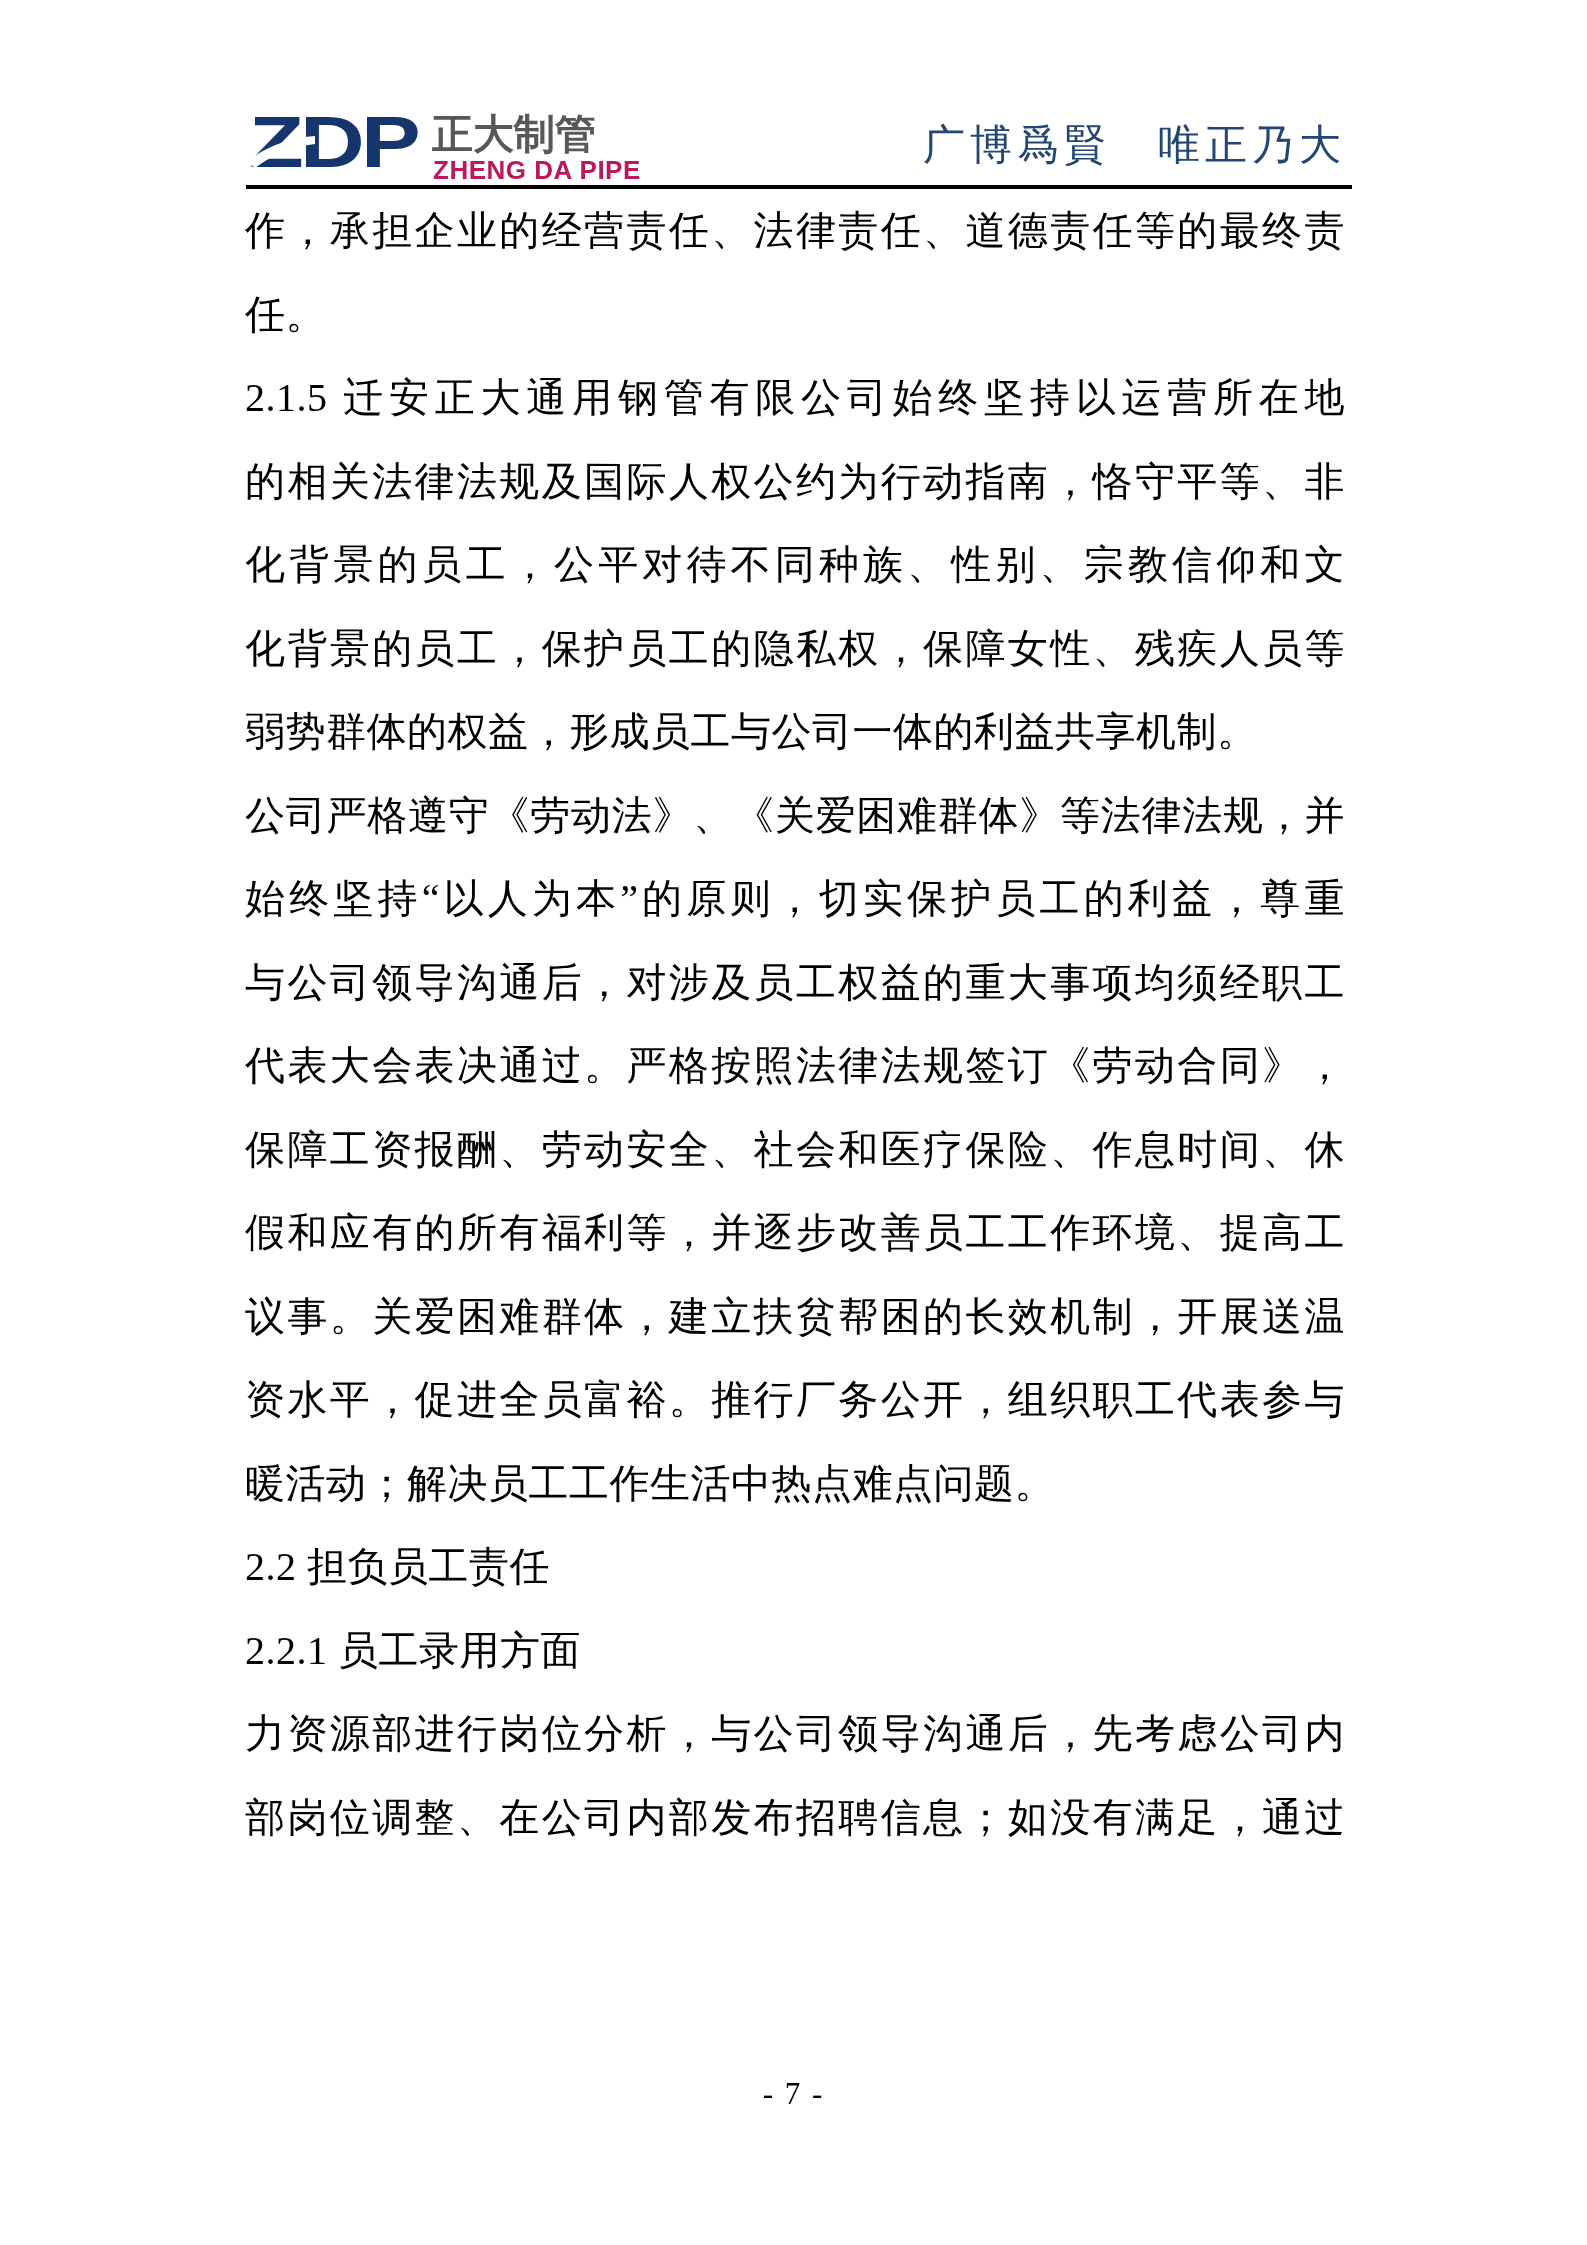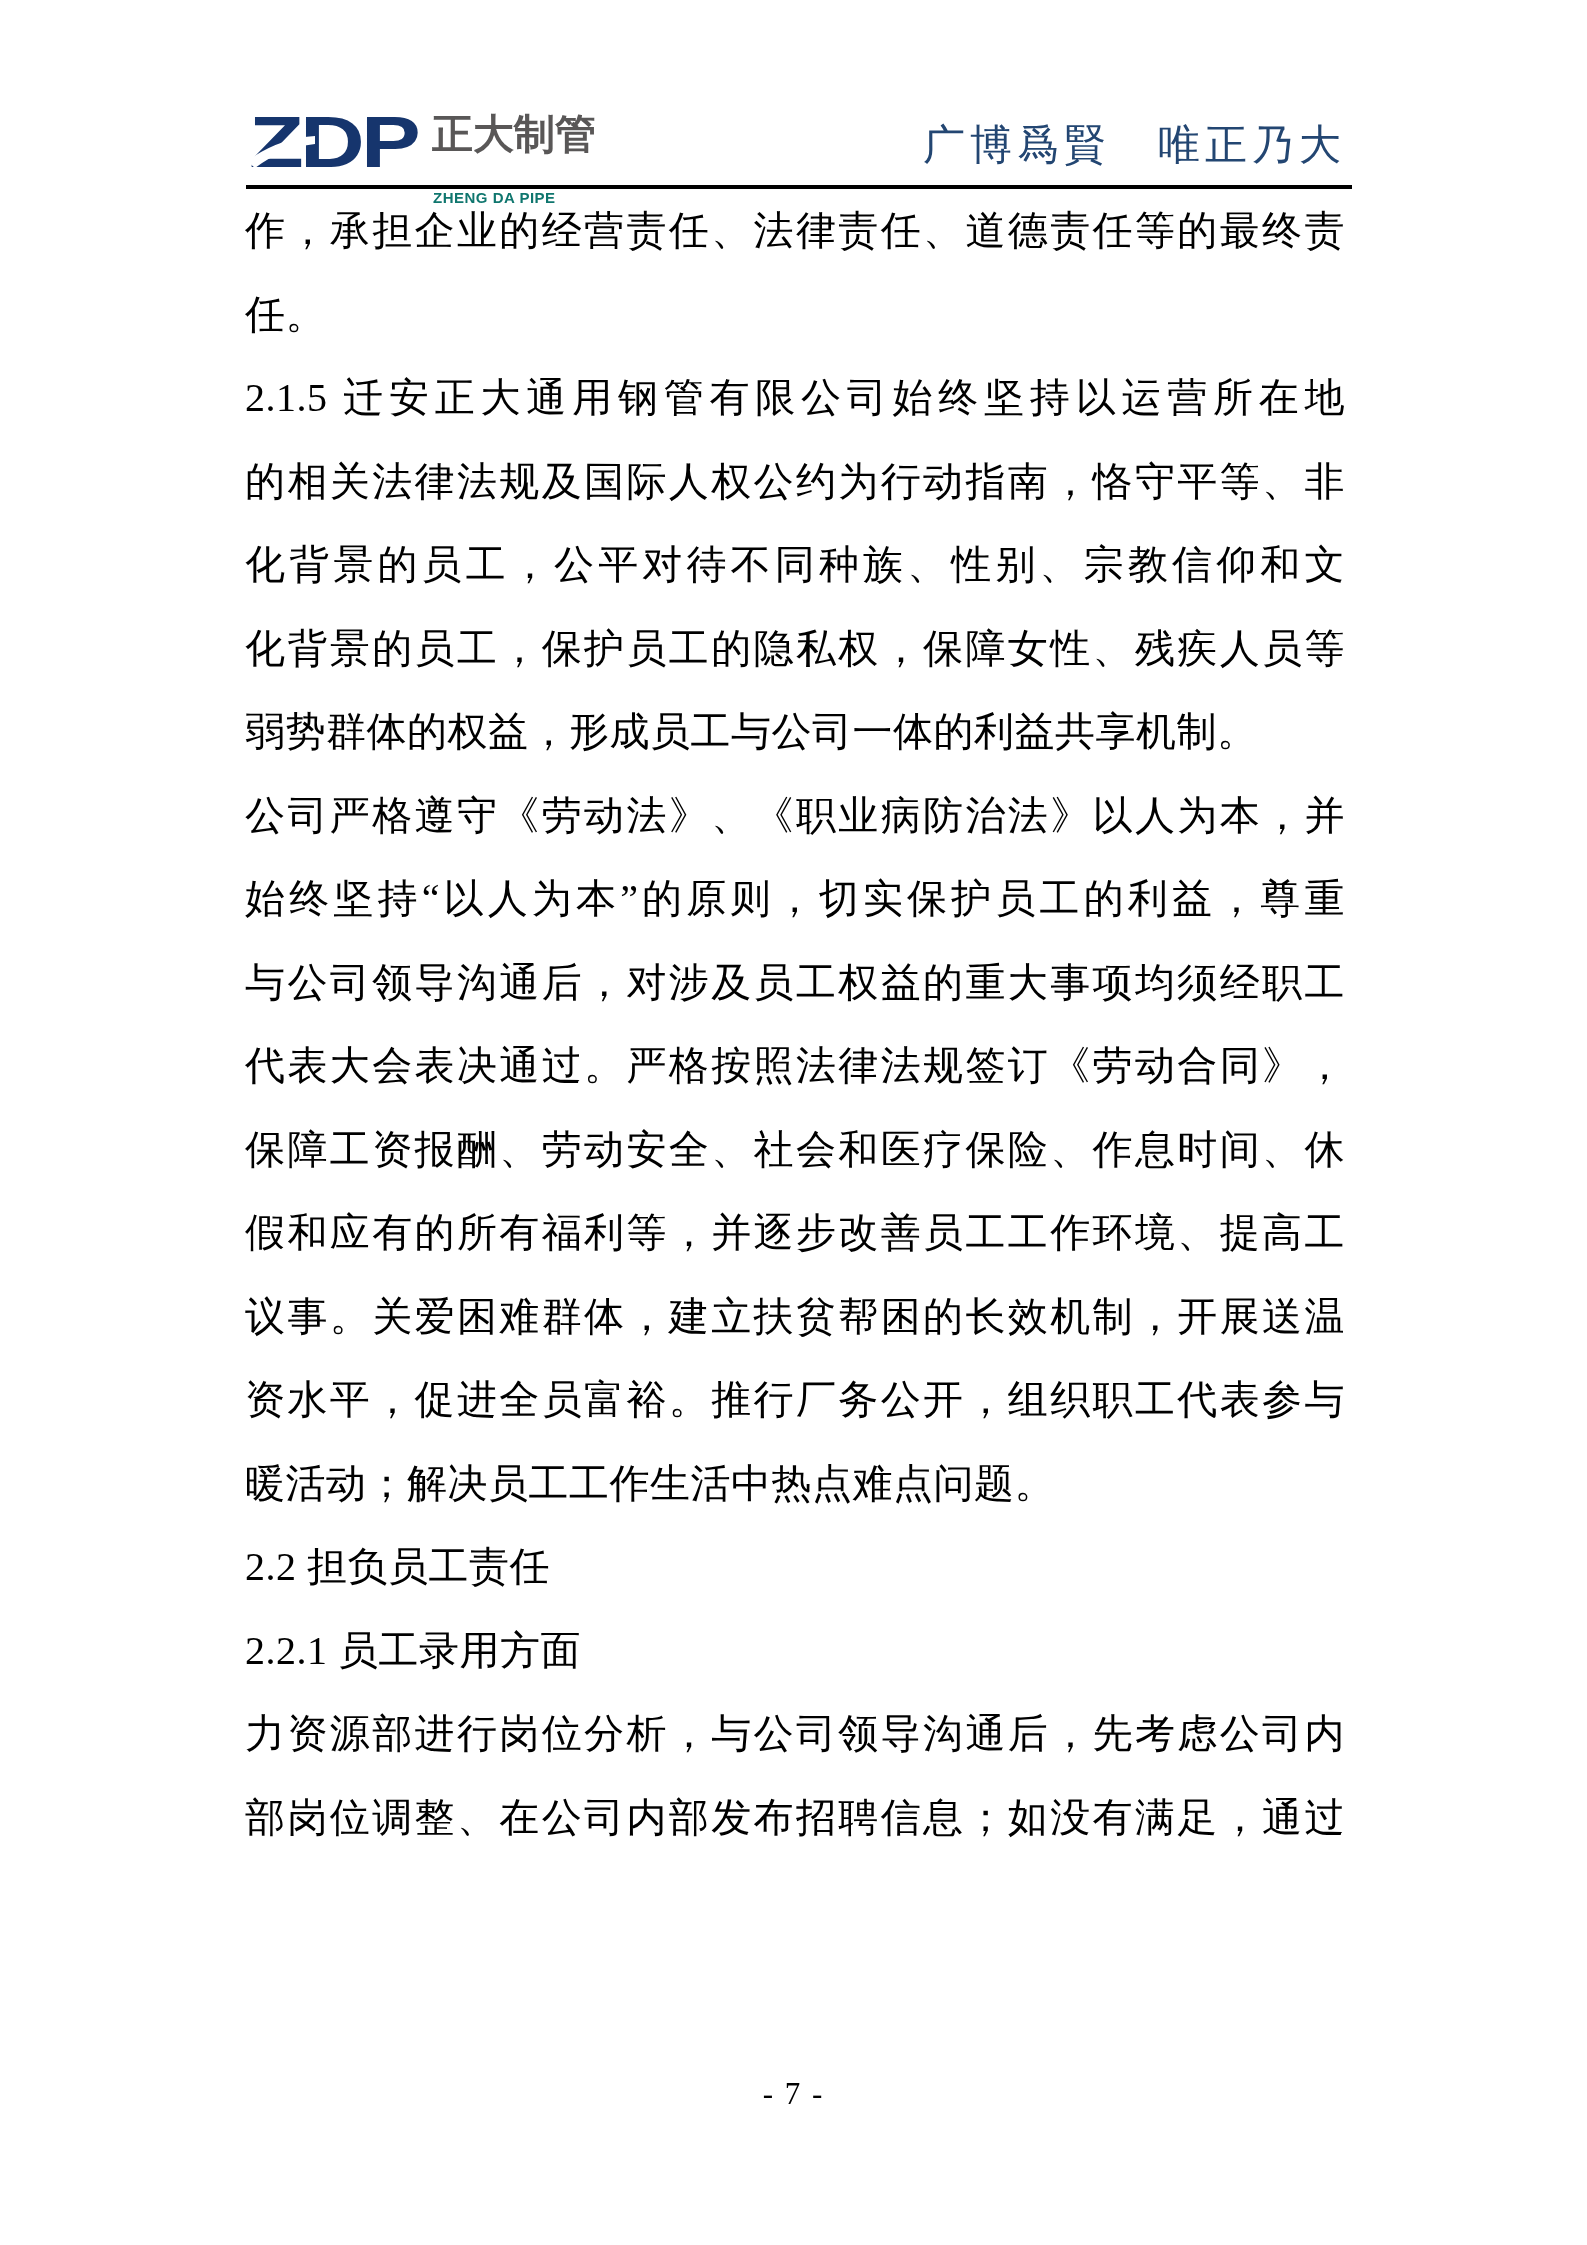--- a/index.html
+++ b/index.html
@@ -39,26 +39,25 @@
     color: #595757;
     letter-spacing: 0px;
     white-space: nowrap;
   }
   .logo-en {
     position: absolute;
     left: 184px;
     top: 45px;
     font-family: "Liberation Sans", "DejaVu Sans", sans-serif;
     font-weight: bold;
-    font-size: 15px;
+    font-size: 26px;
     line-height: 1;
-    color: #0f766e;
+    color: #be185d;
     letter-spacing: 0.5px;
     white-space: nowrap;
-    margin-top: 33px;
   }
   .slogan {
     position: absolute;
     right: 241px;
     top: 124px;
     font-size: 42px;
     line-height: 1;
     color: #234672;
     letter-spacing: 5px;
     white-space: nowrap;
@@ -130,21 +129,21 @@
   <div class="divider"></div>
 
   <div class="doc-body">
       <div class="line full">作，承担企业的经营责任、法律责任、道德责任等的最终责</div>
       <div class="line end">任。</div>
       <div class="line full">2.1.5 迁安正大通用钢管有限公司始终坚持以运营所在地</div>
       <div class="line full">的相关法律法规及国际人权公约为行动指南，恪守平等、非</div>
       <div class="line full">化背景的员工，公平对待不同种族、性别、宗教信仰和文</div>
       <div class="line full">化背景的员工，保护员工的隐私权，保障女性、残疾人员等</div>
       <div class="line end">弱势群体的权益，形成员工与公司一体的利益共享机制。</div>
-      <div class="line full">公司严格遵守《劳动法》、《职业病防治法》以人为本，并</div>
+      <div class="line full">公司严格遵守《劳动法》、《关爱困难群体》等法律法规，并</div>
       <div class="line full">始终坚持“以人为本”的原则，切实保护员工的利益，尊重</div>
       <div class="line full">与公司领导沟通后，对涉及员工权益的重大事项均须经职工</div>
       <div class="line full">代表大会表决通过。严格按照法律法规签订《劳动合同》，</div>
       <div class="line full">保障工资报酬、劳动安全、社会和医疗保险、作息时间、休</div>
       <div class="line full">假和应有的所有福利等，并逐步改善员工工作环境、提高工</div>
       <div class="line full">议事。关爱困难群体，建立扶贫帮困的长效机制，开展送温</div>
       <div class="line full">资水平，促进全员富裕。推行厂务公开，组织职工代表参与</div>
       <div class="line end">暖活动；解决员工工作生活中热点难点问题。</div>
       <div class="line end">2.2 担负员工责任</div>
       <div class="line end">2.2.1 员工录用方面</div>

